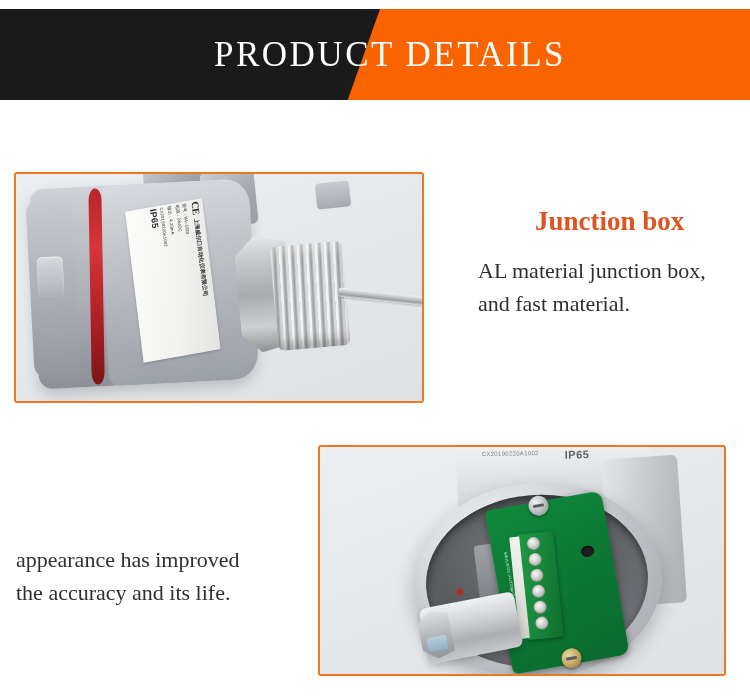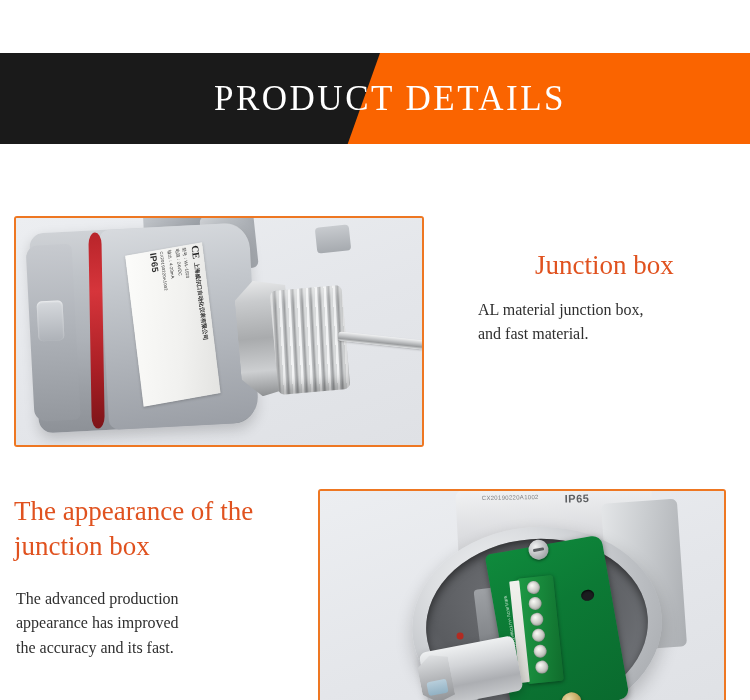--- a/index.html
+++ b/index.html
@@ -12,21 +12,20 @@
     background: #ffffff;
     font-family: "Liberation Serif", "DejaVu Serif", serif;
     overflow: hidden;
     position: relative;
   }
   .page {
     position: absolute;
     inset: 0;
     width: 750px;
     height: 616px;
-    margin-top: 44px;
   }
 
   
   .banner {
     position: absolute;
     left: 0;
     top: 9px;
     width: 750px;
     height: 91px;
     overflow: hidden;
@@ -486,27 +485,27 @@
     border-radius: 6px;
     transform: rotate(-4deg);
   }
 
   
   .heading {
     position: absolute;
     color: #e0521f;
     font-size: 27px;
     line-height: 1.28;
-    font-weight: 400;
+    font-weight: 700;
     font-family: "Liberation Serif", "DejaVu Serif", serif;
   }
   .body-text {
     position: absolute;
     color: #2f2f2f;
-    font-size: 16px;
+    font-size: 22px;
     line-height: 1.52;
     font-family: "Liberation Serif", "DejaVu Serif", serif;
   }
   #heading-right {
     left: 535px;
     top: 204px;
   }
   #body-right {
     left: 478px;
     top: 254px;
@@ -573,29 +572,24 @@
     </div>
   </div>
 
   <div class="heading" id="heading-right">Junction box</div>
 
   <div class="body-text" id="body-right">
     <span class="line">AL material junction box,</span>
     <span class="line">and fast material.</span>
   </div>
 
-  <div class="heading" id="heading-left">
-    <span class="line">The appearance of</span>
-    <span class="line">the junction box</span>
-  </div>
 
   <div class="body-text" id="body-left">
-    <span class="line">The advanced production</span>
     <span class="line">appearance has improved</span>
-    <span class="line">the accuracy and its fast.</span>
+    <span class="line">the accuracy and its life.</span>
   </div>
 
   <div class="photo-frame" id="photo-bottom">
     <div class="photo-inner">
 
       <div class="jb-barrel">
         <div class="jb-barrel-text">
           <span class="jb-barrel-sn">CX20190220A1002</span>
           <span class="jb-barrel-ip">IP65</span>
         </div>

